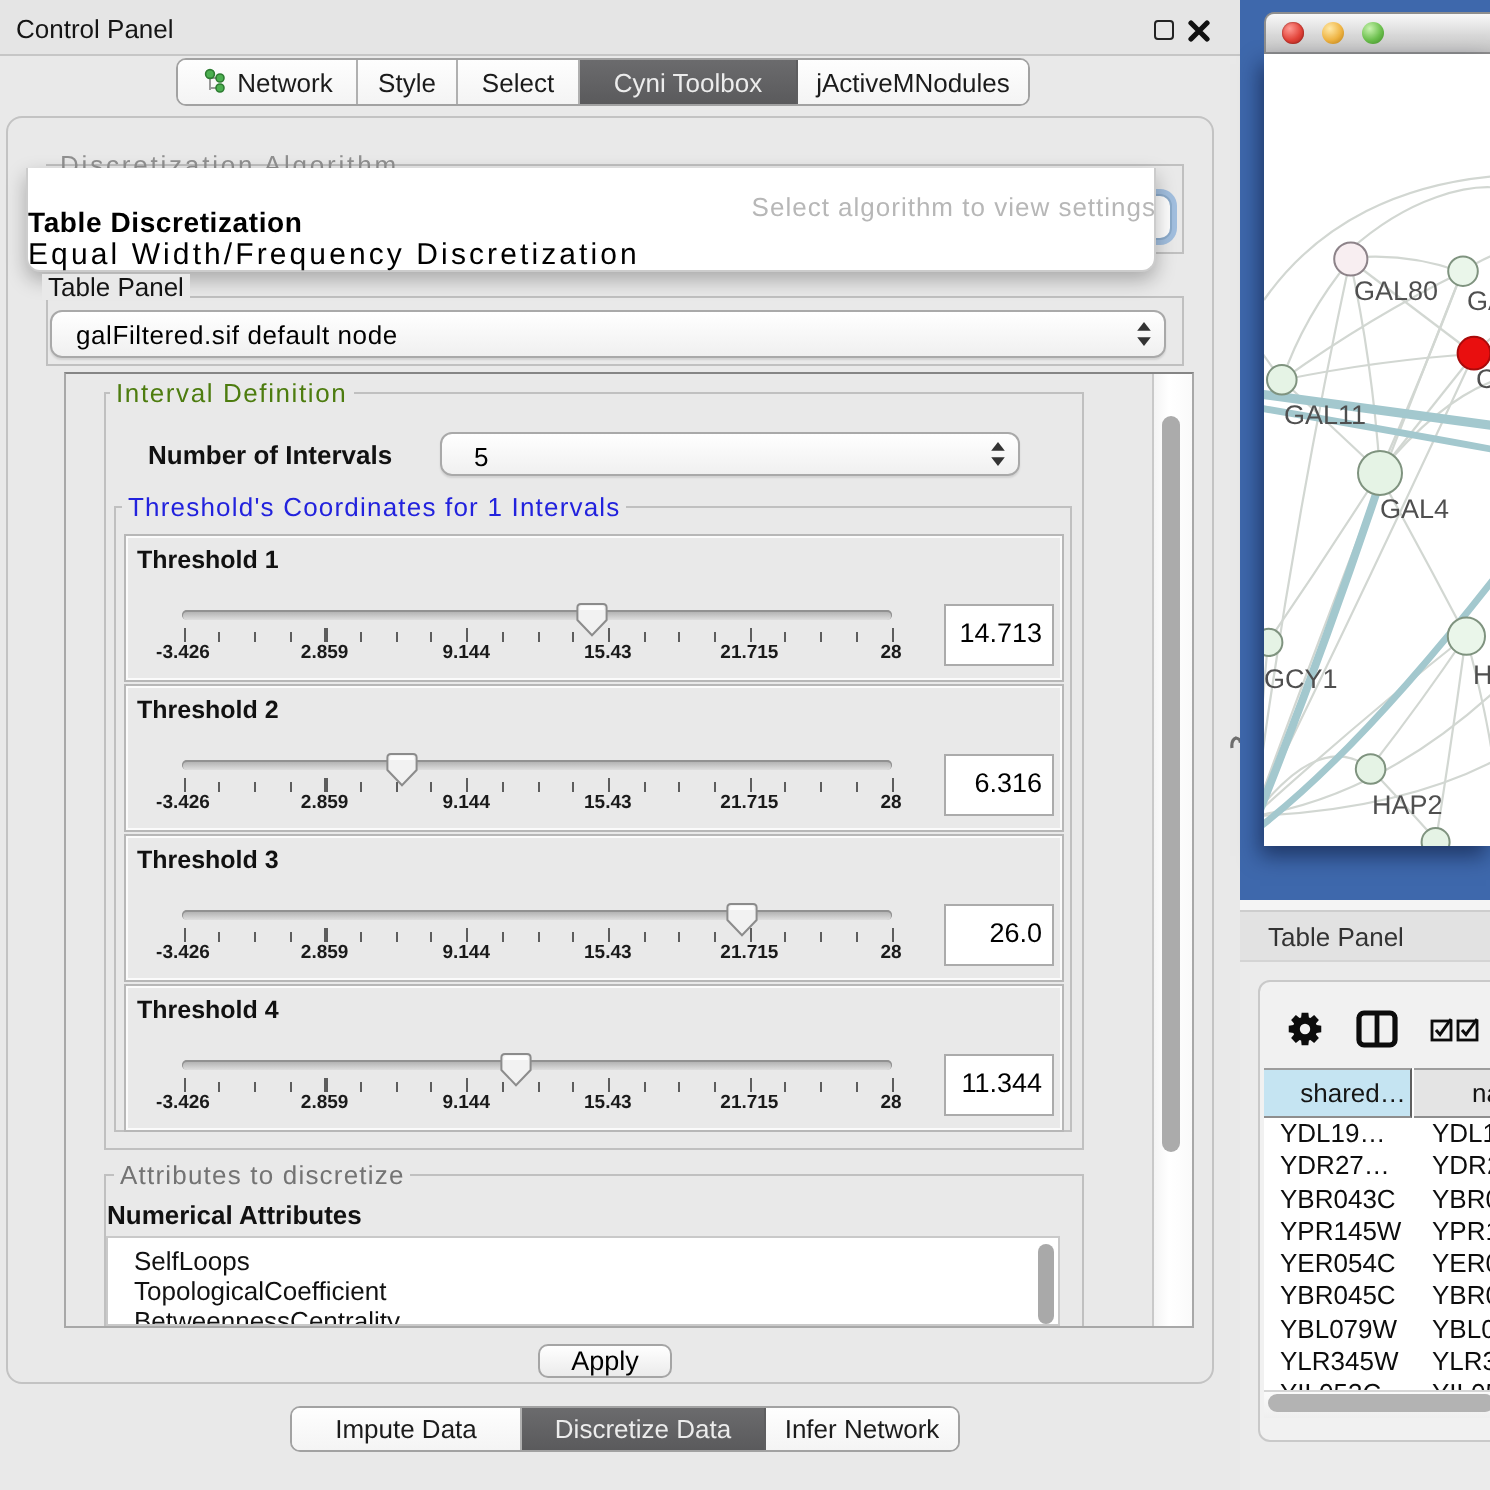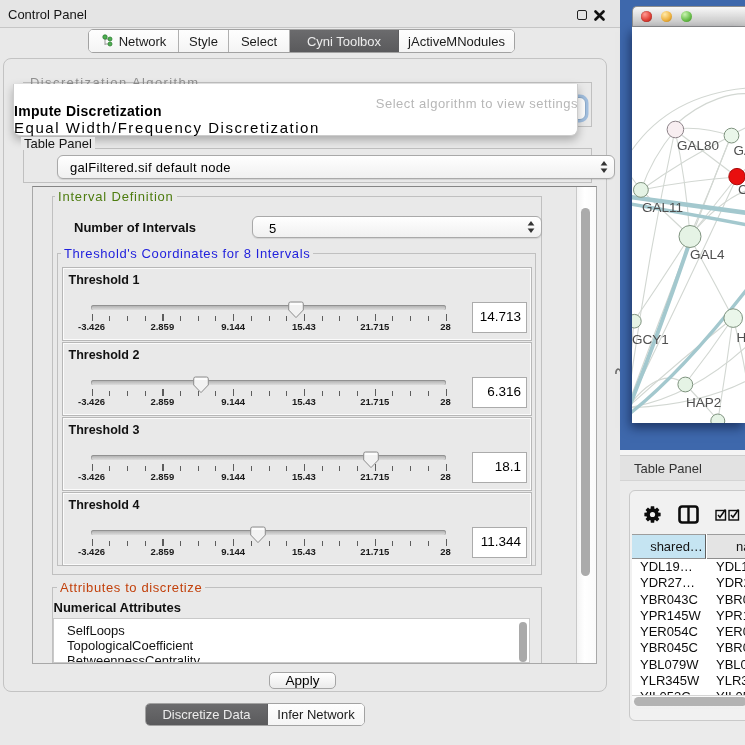--- a/index.html
+++ b/index.html
@@ -1,21 +1,21 @@
 <!DOCTYPE html>
 <html><head>
 <meta charset="utf-8">
 <style>
 * { margin:0; padding:0; box-sizing:border-box; }
 html,body { width:745px; height:745px; overflow:hidden; }
 body { font-family:"Liberation Sans", sans-serif; background:#e9e9e9; position:relative; }
 .abs { position:absolute; }
 .gb { position:absolute; border:1px solid #c0c0c0; }
 .gl { position:absolute; background:#e9e9e9; padding:0 3px; line-height:13px; white-space:nowrap; }
-.combo { position:absolute; border:1px solid #a9a9a9; border-radius:6px; background:linear-gradient(#ffffff,#f0f0f0); box-shadow:0 1px 1px rgba(0,0,0,0.10);margin-left:32px; }
+.combo { position:absolute; border:1px solid #a9a9a9; border-radius:6px; background:linear-gradient(#ffffff,#f0f0f0); box-shadow:0 1px 1px rgba(0,0,0,0.10); }
 .combo .ar { position:absolute; right:6px; top:50%; margin-top:-6px; width:8px; height:12px; }
 .seg { position:absolute; display:flex; border:1px solid #a2a2a2; border-radius:5px; overflow:hidden; background:#fcfcfc; font-size:13px; color:#1b1b1b; }
 .seg > div { display:flex; align-items:center; justify-content:center; border-right:1px solid #b0b0b0; background:linear-gradient(#fefefe,#f4f4f4); white-space:nowrap; }
 .seg > div:last-child { border-right:none; }
 .seg > div.sel { background:linear-gradient(#6b6b6d,#5a5a5c); color:#ececec; border-right-color:#5e5e60; }
 .tick { position:absolute; width:1px; background:#5d5d5d; }
 .tlab { position:absolute; font-size:9.5px; font-weight:bold; color:#1a1a1a; transform:translateX(-50%); white-space:nowrap; }
 .tfield { position:absolute; left:471px; width:55px; height:31px; background:#fff; border:1px solid #ababab; font-size:13.5px; color:#000; text-align:right; padding:6px 5px 0 0; }
 .thumb { position:absolute; width:18px; height:18px; margin-left:-9px; }
 .track { position:absolute; left:90px; width:355px; height:5px; border-radius:2.5px; background:linear-gradient(#a9a9a9,#dedede); box-shadow:inset 0 0.5px 0 0.5px #919191; }
@@ -51,21 +51,21 @@
 
 <div class="abs" style="left:23px;top:82px;width:569px;height:1px;background:#c0c0c0;"></div>
 <div class="abs" style="left:591px;top:82px;width:1px;height:45px;background:#c0c0c0;"></div>
 <div class="abs" style="left:560px;top:126px;width:32px;height:1px;background:#c0c0c0;"></div>
 <div class="abs" style="left:30px;top:75px;font-size:13px;letter-spacing:1.4px;color:#909090;">Discretization Algorithm</div>
 
 <div class="abs" style="left:488px;top:97px;width:98px;height:23px;border-radius:6px;background:#fdfdfd;border:1px solid #8cabcb;box-shadow:0 0 0 2.5px rgba(116,163,214,0.62);"></div>
 
 <div class="abs" style="left:13px;top:84px;width:565px;height:52px;background:#fff;border:1px solid #cccccc;border-top:none;border-radius:0 0 7px 7px;box-shadow:0 4px 10px rgba(0,0,0,0.28);z-index:5;"></div>
 <div class="abs" style="left:13px;top:96px;width:565px;text-align:right;font-size:13px;letter-spacing:0.5px;color:#b7b7b7;z-index:6;">Select algorithm to view settings</div>
-<div class="abs" style="left:14px;top:103px;font-size:14px;letter-spacing:0.3px;font-weight:bold;color:#000;z-index:6;">Impute Discretization</div>
+<div class="abs" style="left:14px;top:103px;font-size:14px;letter-spacing:0.3px;font-weight:bold;color:#000;z-index:6;">Table Discretization</div>
 <div class="abs" style="left:14px;top:119px;font-size:15px;letter-spacing:1.55px;color:#000;z-index:6;">Equal Width/Frequency Discretization</div>
 
 <div class="gb" style="left:23px;top:148px;width:569px;height:35px;"></div>
 <div class="gl" style="left:21px;top:136.5px;font-size:13px;color:#141414;z-index:6;">Table Panel</div>
 <div class="combo" style="left:25px;top:155px;width:558px;height:24px;">
   <div class="abs" style="left:12px;top:4px;font-size:13px;letter-spacing:0.3px;color:#000;">galFiltered.sif default node</div>
   <svg class="ar" viewBox="0 0 8 12">
       <path d="M4,0 L7.4,4.4 H0.6 Z" fill="#333"></path>
       <path d="M4,12 L7.4,7.6 H0.6 Z" fill="#333"></path>
     </svg>
@@ -82,21 +82,21 @@
 <div class="abs" style="left:74px;top:220px;font-size:13px;font-weight:bold;color:#111;text-align:center;">Number of Intervals</div>
 <div class="combo" style="left:220px;top:216px;width:290px;height:22px;">
   <div class="abs" style="left:16px;top:4px;font-size:13px;color:#000;">5</div>
   <svg class="ar" viewBox="0 0 8 12">
       <path d="M4,0 L7.4,4.4 H0.6 Z" fill="#333"></path>
       <path d="M4,12 L7.4,7.6 H0.6 Z" fill="#333"></path>
     </svg>
 </div>
 
 <div class="gb" style="left:57px;top:253px;width:479px;height:313px;"></div>
-<div class="gl" style="left:61px;top:247px;font-size:13px;letter-spacing:0.6px;color:#2222dd;">Threshold's Coordinates for 8 Intervals</div>
+<div class="gl" style="left:61px;top:247px;font-size:13px;letter-spacing:0.6px;color:#2222dd;">Threshold's Coordinates for 1 Intervals</div>
 
 <div class="throw" style="top:267px;">
   <div class="thtitle">Threshold 1</div>
   <div class="track" style="left:28px;top:36.5px;"></div>
   <div class="tick" style="left:28.5px;top:46px;height:7px;width:1.4px;"></div>
   <div class="tick" style="left:46.2px;top:48px;height:5px;"></div>
   <div class="tick" style="left:63.9px;top:48px;height:5px;"></div>
   <div class="tick" style="left:81.6px;top:48px;height:5px;"></div>
   <div class="tick" style="left:99.3px;top:46px;height:7px;width:1.4px;"></div>
   <div class="tick" style="left:117.0px;top:48px;height:5px;"></div>
@@ -195,21 +195,21 @@
   <div class="tlab" style="left:99.3px;top:53px;">2.859</div>
   <div class="tlab" style="left:170.1px;top:53px;">9.144</div>
   <div class="tlab" style="left:240.9px;top:53px;">15.43</div>
   <div class="tlab" style="left:311.7px;top:53px;">21.715</div>
   <div class="tlab" style="left:382.5px;top:53px;">28</div>
   <svg class="thumb" style="left:308.0px;top:32.5px;" viewBox="0 0 18 18">
       <defs></defs>
       <path d="M3.5,1 h11 q1.8,0 1.8,1.8 v6.2 l-7.3,7.6 -7.3,-7.6 v-6.2 q0,-1.8 1.8,-1.8 z" fill="#f2f2f2" stroke="#8c8c8c" stroke-width="1"></path>
       <path d="M4,2 h10 q1,0 1,1 v1 h-12 v-1 q0,-1 1,-1 z" fill="#fdfdfd"></path>
     </svg>
-  <div class="tfield" style="left:409px;top:34px;">18.1</div>
+  <div class="tfield" style="left:409px;top:34px;">26.0</div>
 </div>
 
 <div class="throw" style="top:492px;">
   <div class="thtitle">Threshold 4</div>
   <div class="track" style="left:28px;top:36.5px;"></div>
   <div class="tick" style="left:28.5px;top:46px;height:7px;width:1.4px;"></div>
   <div class="tick" style="left:46.2px;top:48px;height:5px;"></div>
   <div class="tick" style="left:63.9px;top:48px;height:5px;"></div>
   <div class="tick" style="left:81.6px;top:48px;height:5px;"></div>
   <div class="tick" style="left:99.3px;top:46px;height:7px;width:1.4px;"></div>
@@ -237,30 +237,31 @@
   <div class="tlab" style="left:382.5px;top:53px;">28</div>
   <svg class="thumb" style="left:194.6px;top:32.5px;" viewBox="0 0 18 18">
       <defs></defs>
       <path d="M3.5,1 h11 q1.8,0 1.8,1.8 v6.2 l-7.3,7.6 -7.3,-7.6 v-6.2 q0,-1.8 1.8,-1.8 z" fill="#f2f2f2" stroke="#8c8c8c" stroke-width="1"></path>
       <path d="M4,2 h10 q1,0 1,1 v1 h-12 v-1 q0,-1 1,-1 z" fill="#fdfdfd"></path>
     </svg>
   <div class="tfield" style="left:409px;top:34px;">11.344</div>
 </div>
 
 <div class="gb" style="left:52px;top:587px;width:490px;height:76px;border-bottom:none;"></div>
-<div class="gl" style="left:57px;top:581px;font-size:13px;letter-spacing:0.6px;color:#c2410c;">Attributes to discretize</div>
+<div class="gl" style="left:57px;top:581px;font-size:13px;letter-spacing:0.6px;color:#737373;">Attributes to discretize</div>
 <div class="abs" style="left:53.5px;top:600px;font-size:13px;font-weight:bold;color:#111;">Numerical Attributes</div>
 <div class="abs" style="left:53px;top:618px;width:477px;height:45px;background:#fff;border:1px solid #c9c9c9;overflow:hidden;">
   <div style="position:absolute;left:13px;top:5px;font-size:13px;color:#111;line-height:14.8px;">SelfLoops<br>TopologicalCoefficient<br>BetweennessCentrality</div>
   <div style="position:absolute;right:2px;top:3px;width:8px;height:40px;background:#a9a9a9;border-radius:4px;"></div>
 </div>
 
 <div class="abs" style="left:269px;top:672px;width:67px;height:17px;border:1px solid #a5a5a5;border-radius:5px;background:linear-gradient(#ffffff,#ebebeb);font-size:13.5px;color:#000;text-align:center;line-height:15px;">Apply</div>
 
 <div class="seg" style="left:145px;top:703px;height:23px;">
+  <div style="width:115px;">Impute Data</div>
   <div class="sel" style="width:122px;">Discretize Data</div>
   <div style="width:96px;">Infer Network</div>
 </div>
 
 <svg class="abs" style="left:615px;top:368px;" width="6" height="7" viewBox="0 0 6 7">
     <path d="M1,6 Q0.5,2 3,1 Q5.5,1.5 5,3.5" fill="none" stroke="#6f6f6f" stroke-width="1.6"></path>
   </svg>
 
 <div class="abs" style="left:620px;top:0;width:125px;height:450px;background:#3e68ac;"></div>
 

